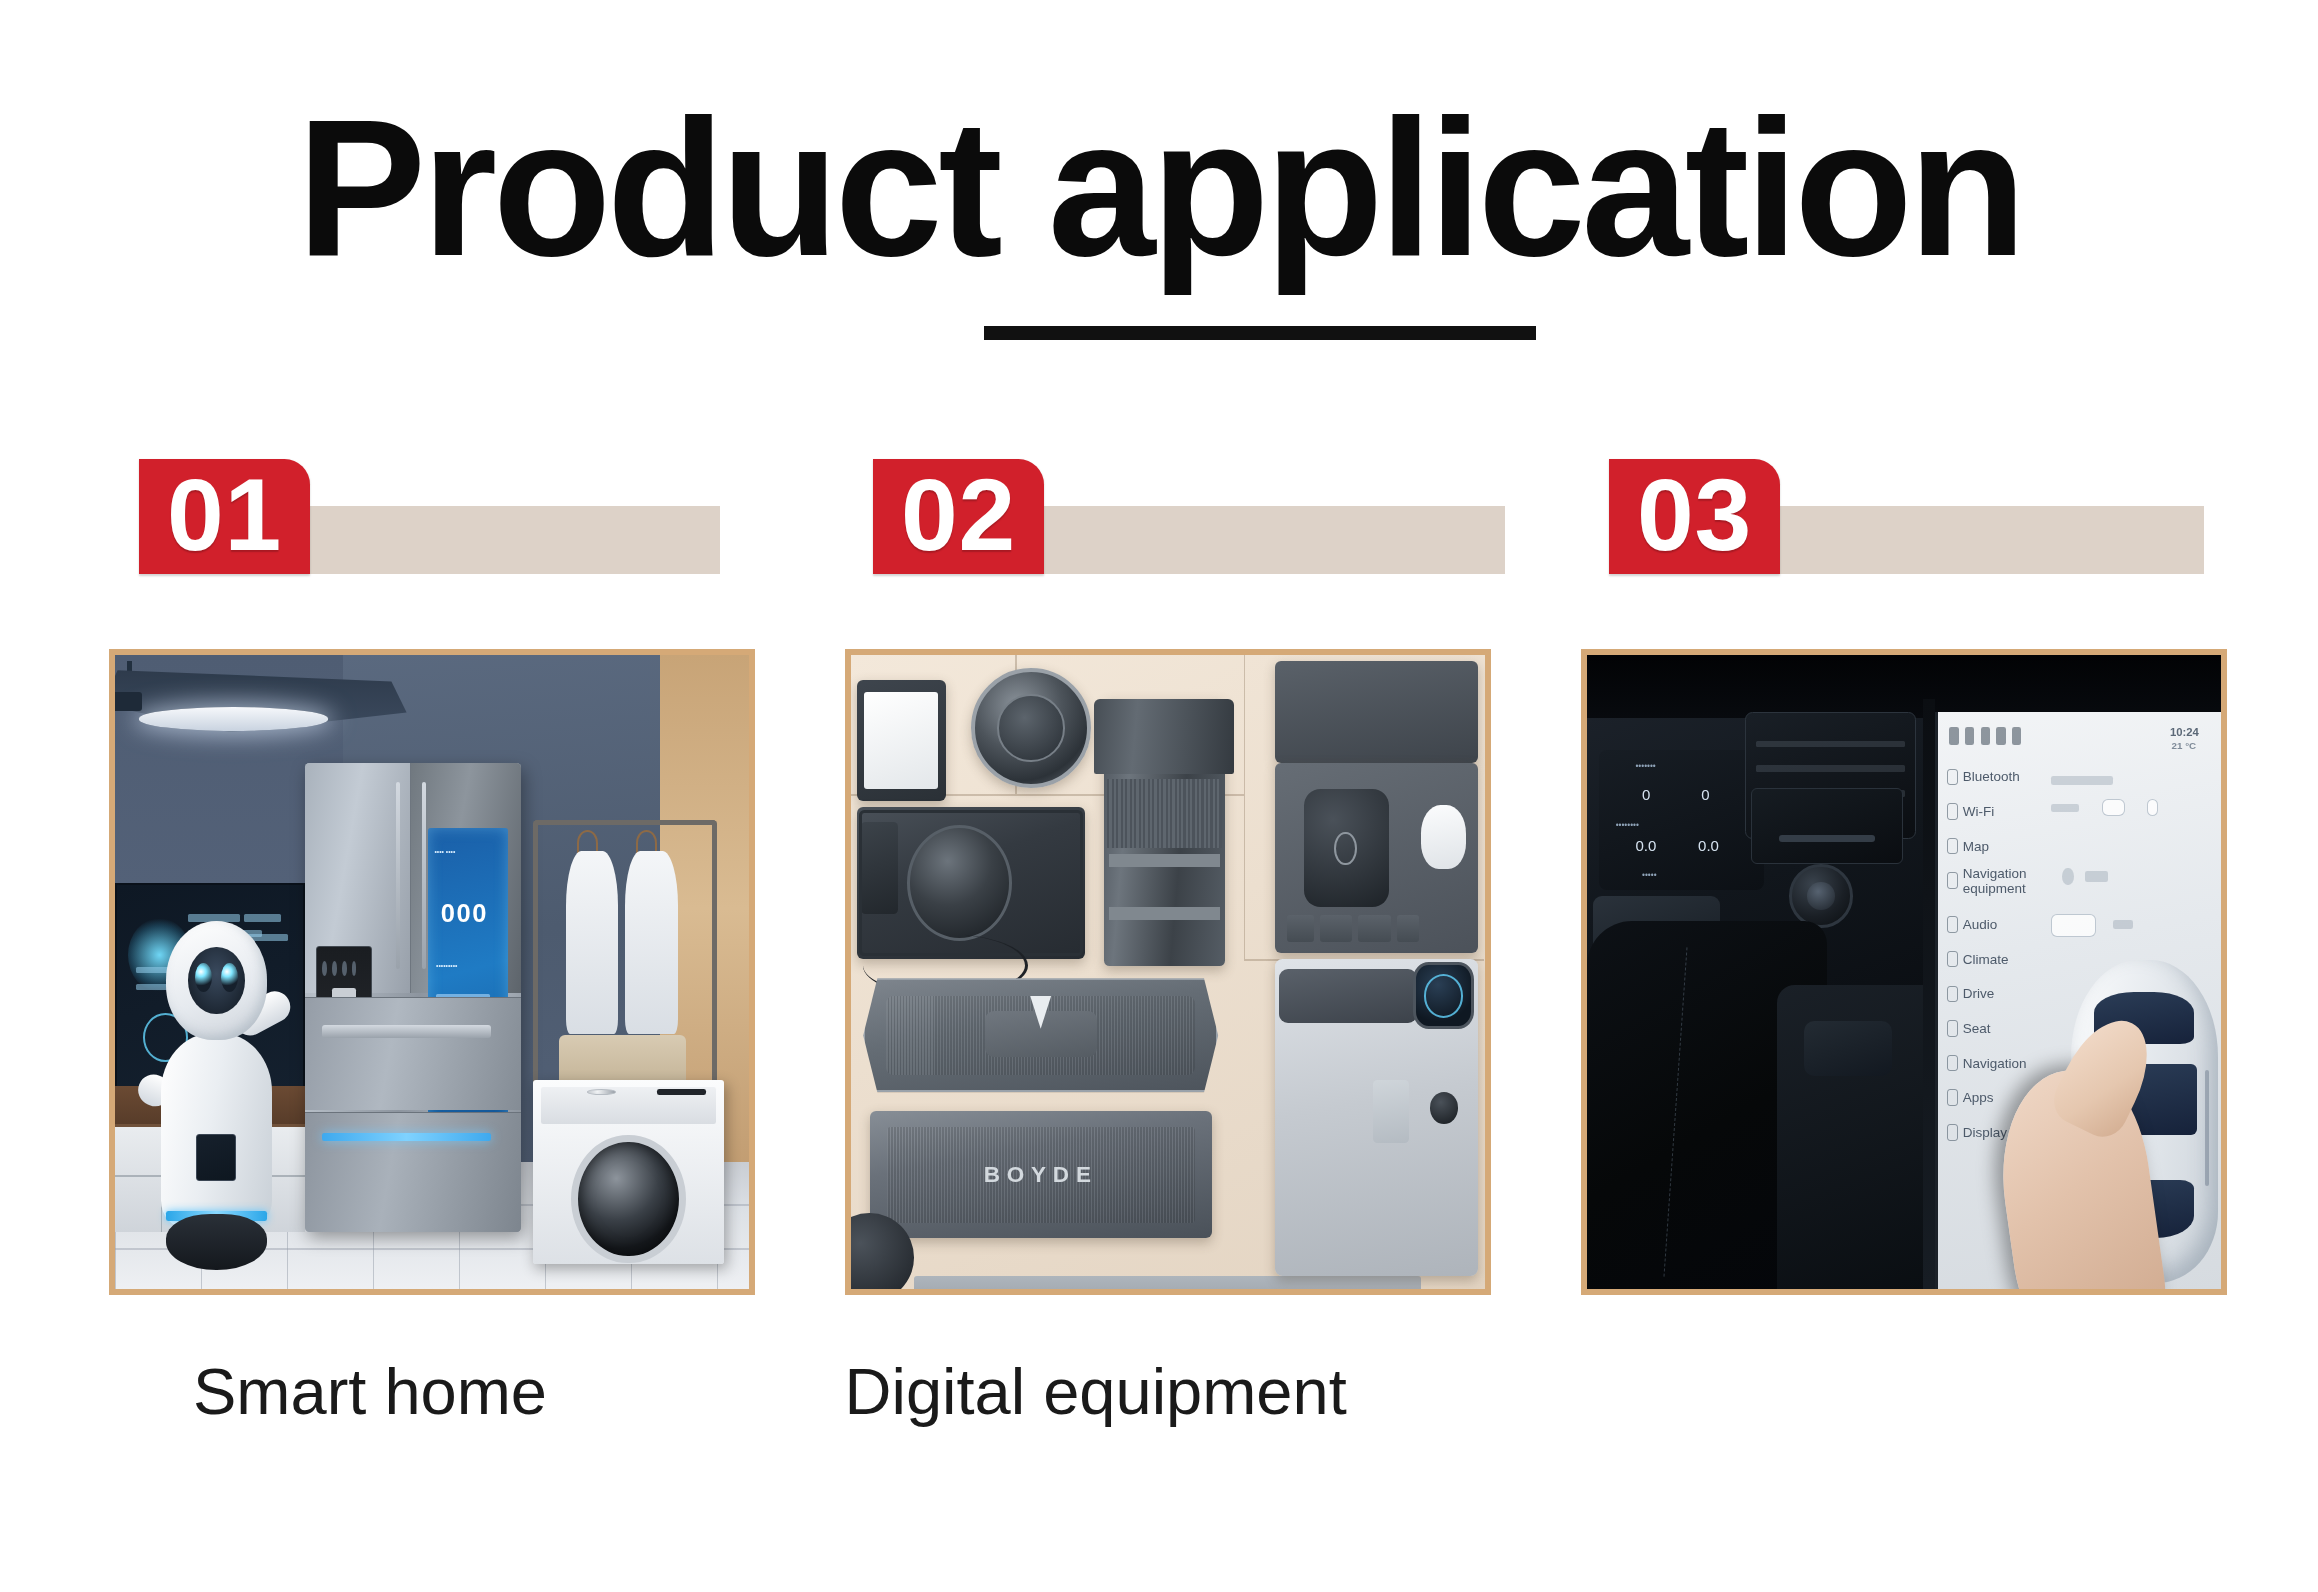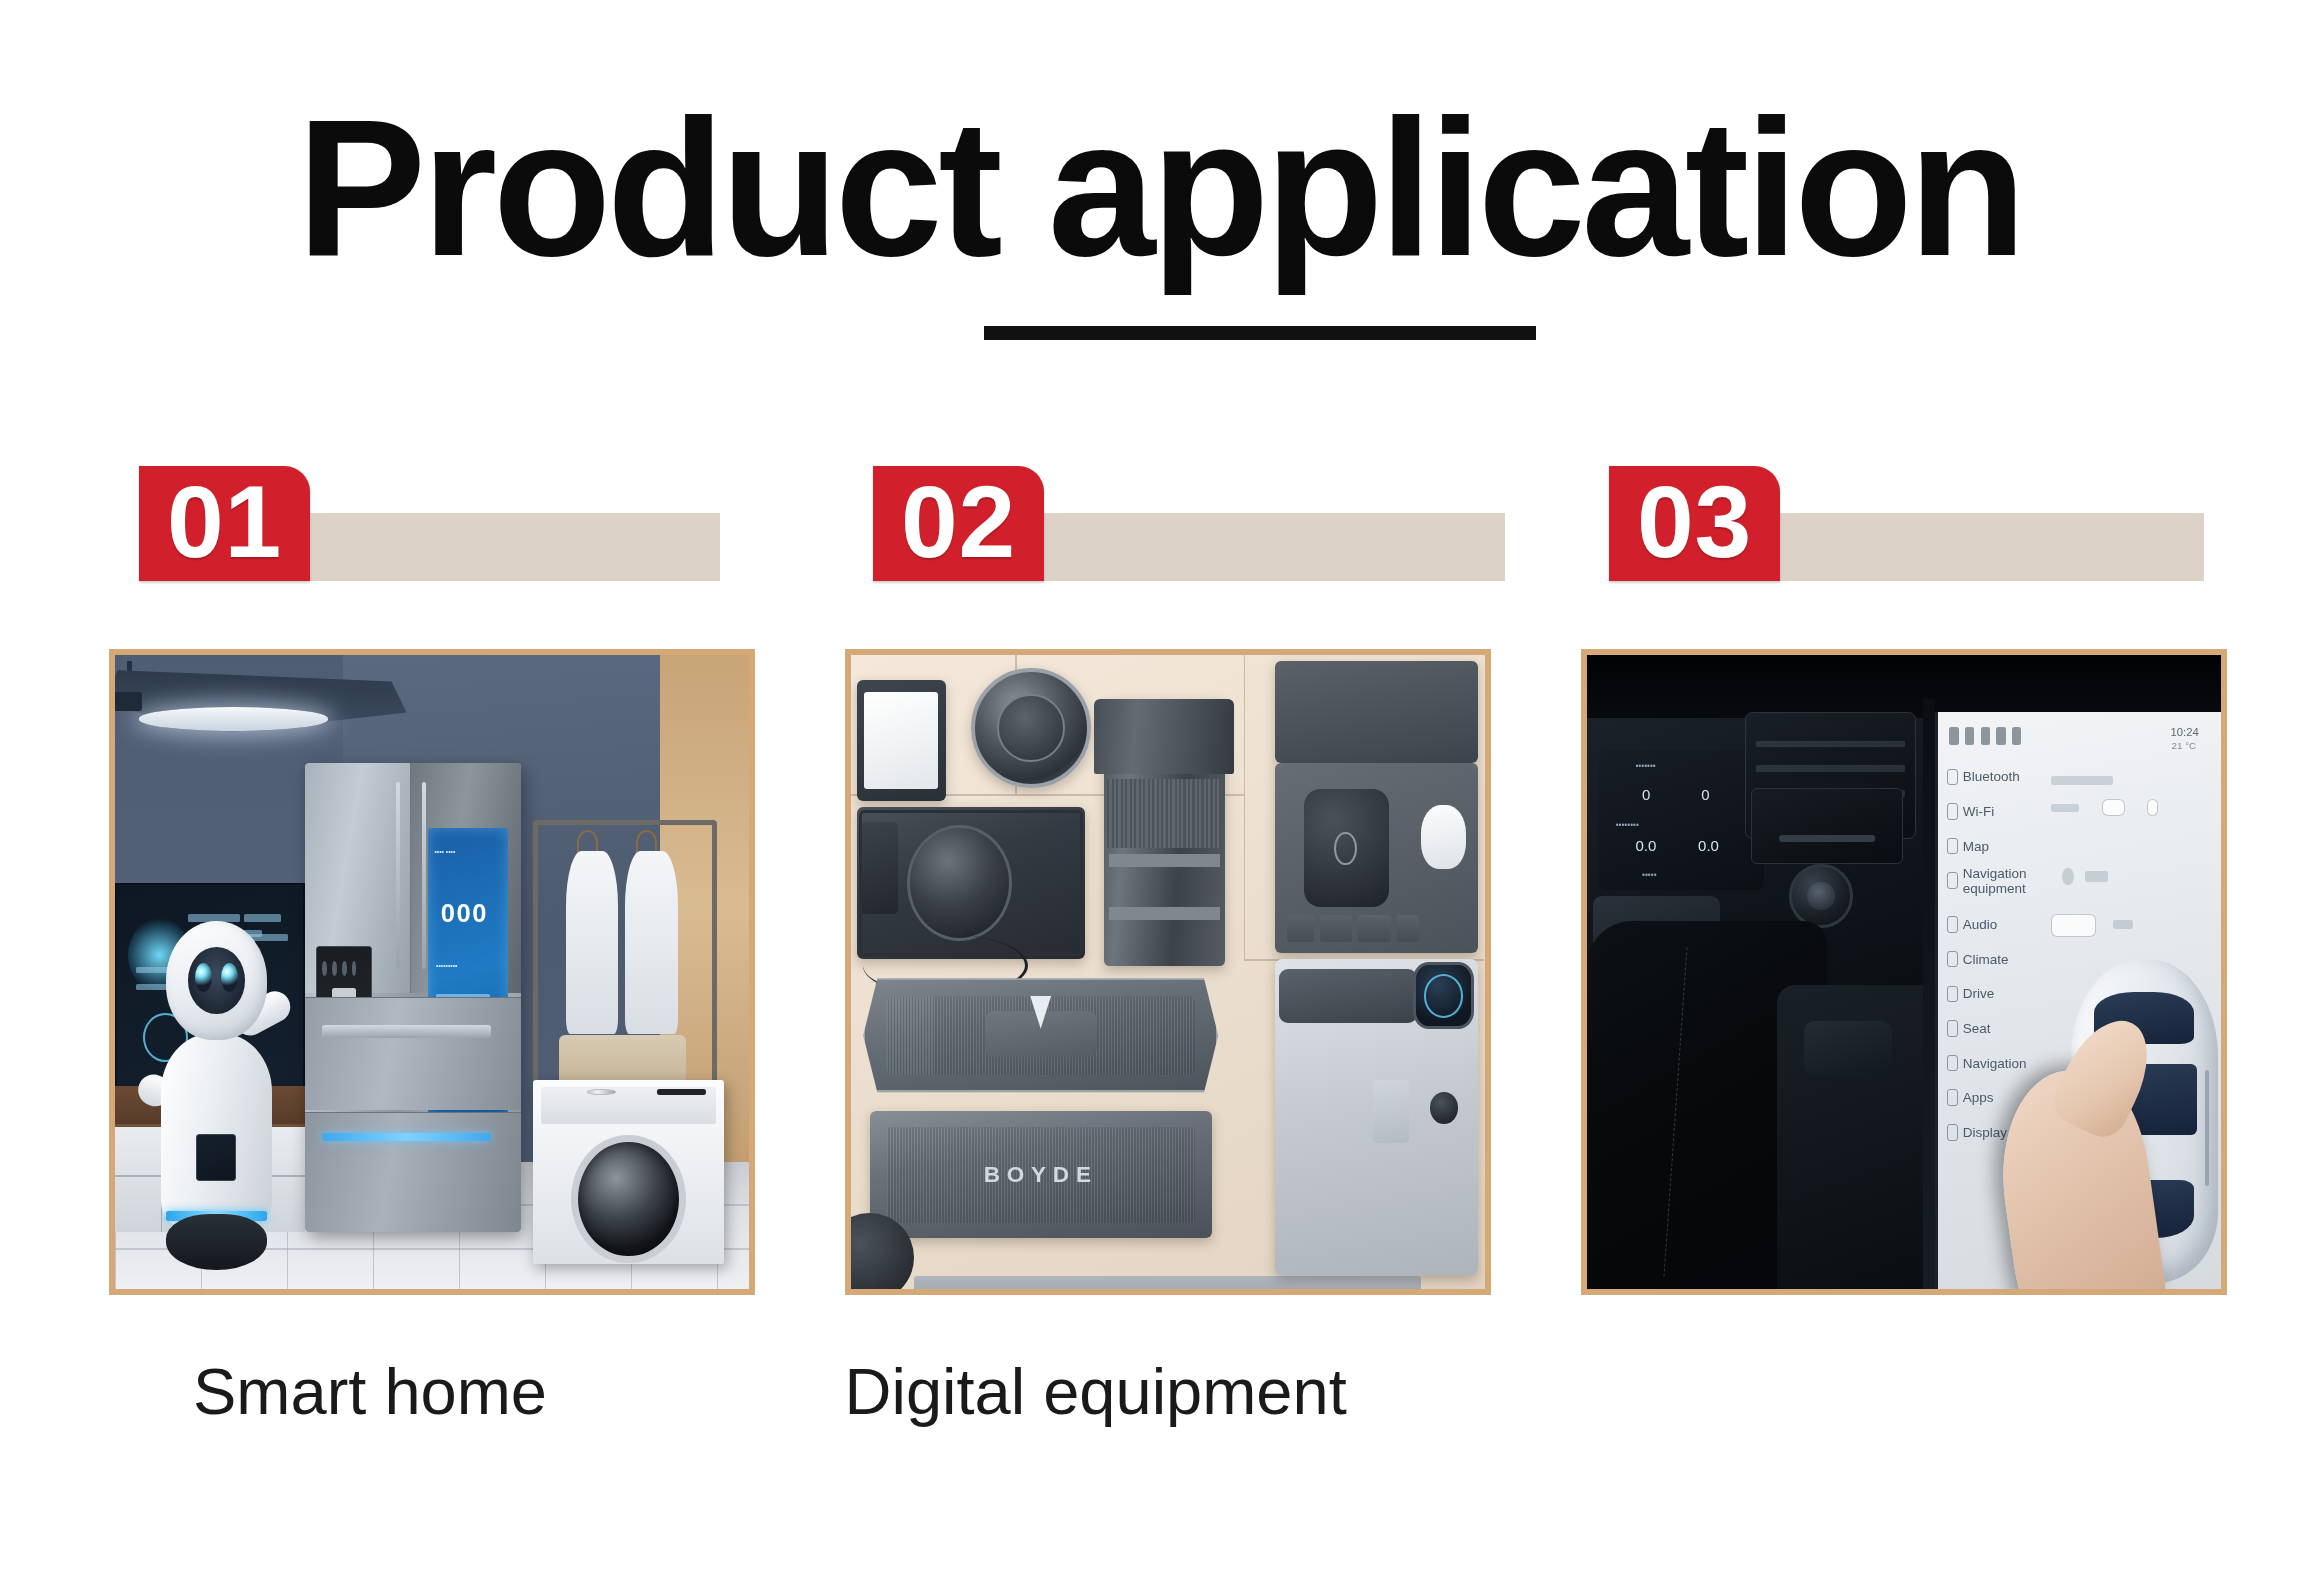--- a/index.html
+++ b/index.html
@@ -71,21 +71,20 @@
   .column.col-1 { left: 873px; }
   .column.col-2 { left: 1609px; }
 
   
   .col-header {
     position: absolute;
     left: 0;
     top: 0;
     width: 646px;
     height: 116px;
-    margin-top: 7px;
   }
 
   .num-badge {
     position: absolute;
     left: 0;
     top: 0;
     width: 171px;
     height: 115px;
     background: #d1202b;
     border-top-right-radius: 25.5px;
@@ -359,21 +358,21 @@
   .c-console { position:absolute; left:30%; top:52%; width:24%; height:48%;
     background: linear-gradient(160deg,#1a2027,#0a0e12); border-radius: 18px 6px 0 0; }
   .c-cons-pad { position:absolute; left:18%; top:12%; width:58%; height:18%;
     background: linear-gradient(160deg,#232b33,#121820); border-radius:10.5px; }
 
   
   .c-screen { position:absolute; right:0; top:9%; width:45%; height:91%;
     background: linear-gradient(170deg,#f2f4f6 0%, #e5e9ed 40%, #d6dbe0 100%);
     border-left: 3.8px solid #1c2229; }
   .c-scr-bezel { position:absolute; right:45%; top:7%; width:2%; height:93%; background: linear-gradient(180deg,#0b0e12,#171d24);}
-  .c-status { position:absolute; left:4%; top:2%; width:92%; height:5%; }
+  .c-status { position:absolute; left:4%; top:2%; width:92%; height:5%;font-weight:bold; }
   .c-st-icon { position:absolute; top:12%; width:3.6%; height:62%; border-radius:2.3px; background: rgba(60,72,86,.55); }
   .c-st-txt { position:absolute; right:4%; top:10%; color:#5b6877; font-size:11.3px; font-family:"Liberation Sans",sans-serif; }
   .c-st-txt2 { position:absolute; right:5%; top:58%; color:#7f8b99; font-size:9.8px; font-family:"Liberation Sans",sans-serif; }
   .c-menu { position:absolute; left:3%; top:9%; width:30%; height:80%; }
   .c-menu-row { position:absolute; left:0; width:100%; height:5.6%; }
   .c-menu-ic { position:absolute; left:0; top:18%; width:13%; height:64%;
     border:1.5px solid rgba(70,85,100,.55); border-radius:3px; }
   .c-menu-tx { position:absolute; left:19%; top:0; height:100%; display:flex; align-items:center;
     color:#4d5a6a; font-size:13.5px; font-family:"Liberation Sans",sans-serif; }
   .c-panel-l { position:absolute; background: rgba(120,135,152,.30); border-radius:2.3px; }

